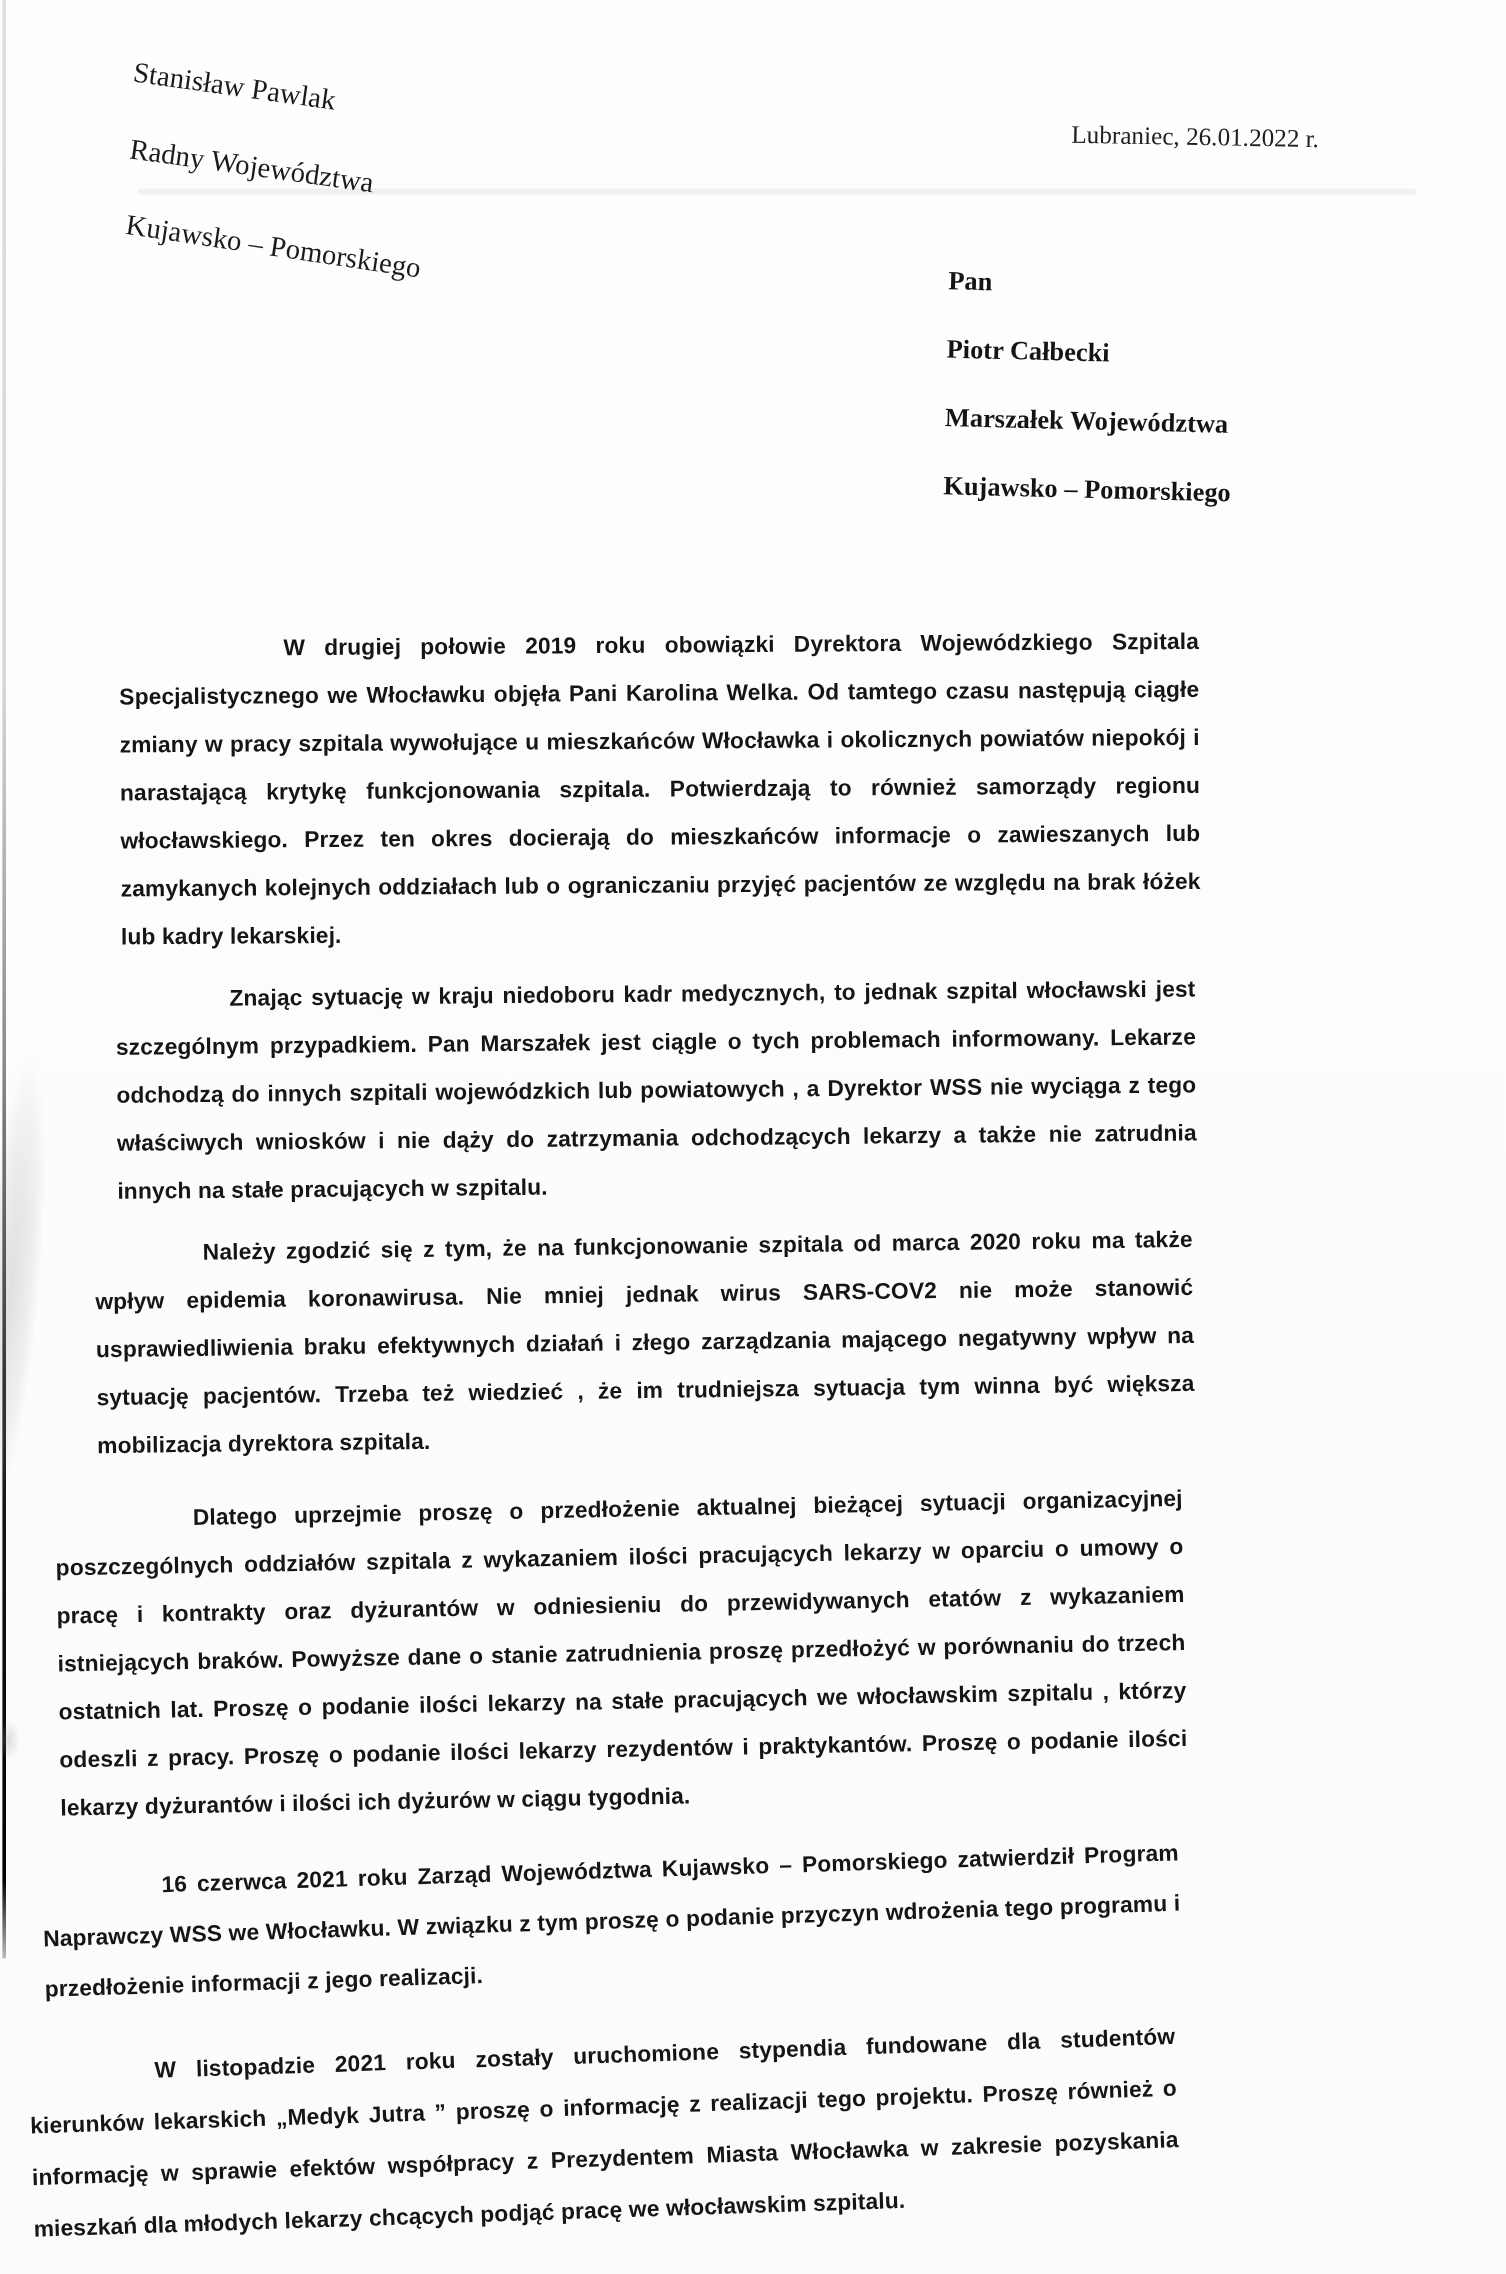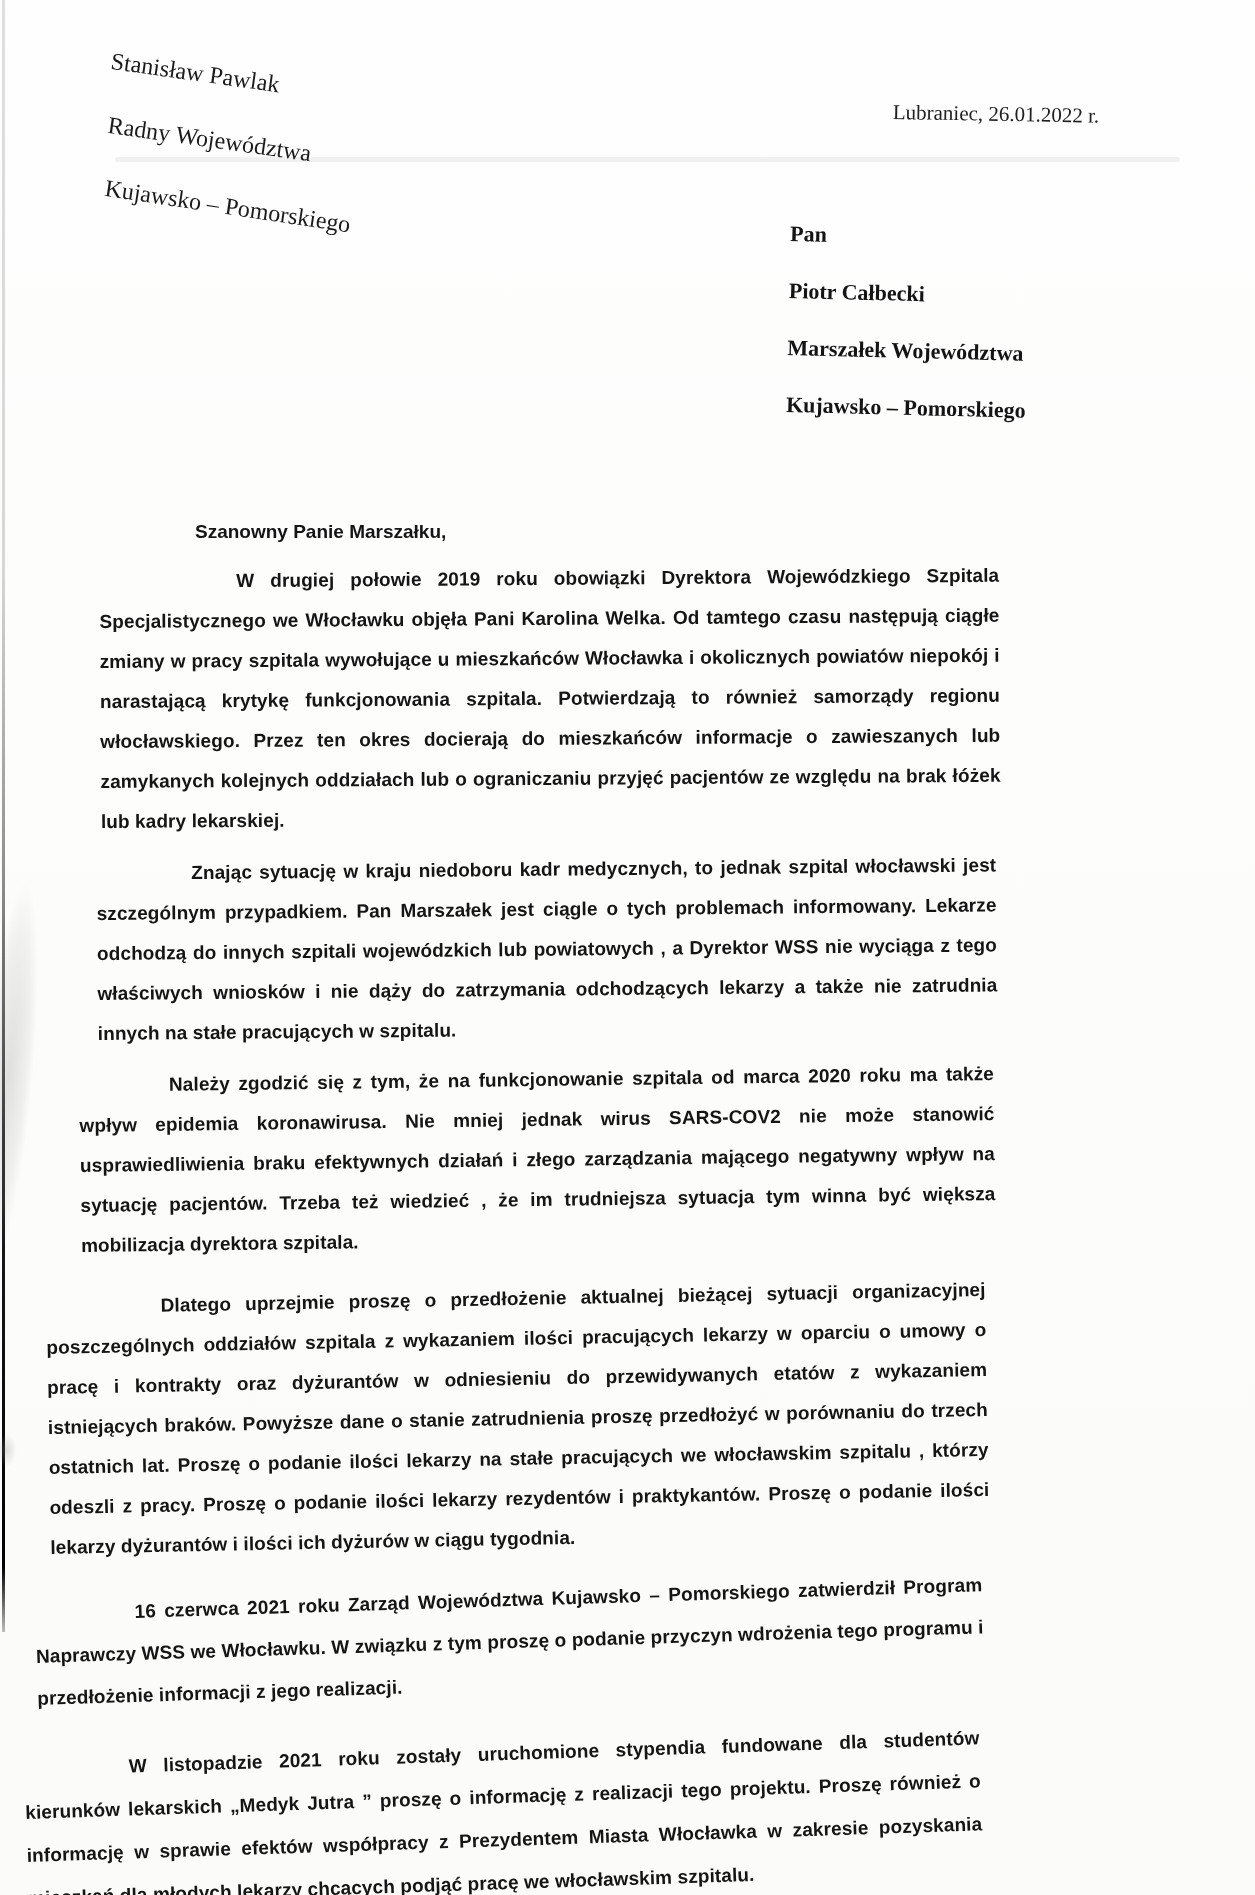--- a/index.html
+++ b/index.html
@@ -126,21 +126,20 @@
   <div class="dateline">Lubraniec, 26.01.2022 r.</div>
 
   <div class="recipient">
     <div class="r-line">Pan</div>
     <div class="r-line">Piotr Całbecki</div>
     <div class="r-line">Marszałek Województwa</div>
     <div class="r-line">Kujawsko – Pomorskiego</div>
   </div>
 
   <div class="letter-body">
-    <div class="salutation">Szanowny Panie Marszałku,</div>
     <p class="para p1">W drugiej połowie 2019 roku obowiązki Dyrektora Wojewódzkiego Szpitala Specjalistycznego we Włocławku objęła Pani Karolina Welka. Od tamtego czasu następują ciągłe zmiany w pracy szpitala wywołujące u mieszkańców Włocławka i okolicznych powiatów niepokój i narastającą krytykę funkcjonowania szpitala. Potwierdzają to również samorządy regionu włocławskiego. Przez ten okres docierają do mieszkańców informacje o zawieszanych lub zamykanych kolejnych oddziałach lub o ograniczaniu przyjęć pacjentów ze względu na brak łóżek lub kadry lekarskiej.</p>
     <p class="para p2">Znając sytuację w kraju niedoboru kadr medycznych, to jednak szpital włocławski jest szczególnym przypadkiem. Pan Marszałek jest ciągle o tych problemach informowany. Lekarze odchodzą do innych szpitali wojewódzkich lub powiatowych , a Dyrektor WSS nie wyciąga z tego właściwych wniosków i nie dąży do zatrzymania odchodzących lekarzy a także nie zatrudnia innych na stałe pracujących w szpitalu.</p>
     <p class="para p3">Należy zgodzić się z tym, że na funkcjonowanie szpitala od marca 2020 roku ma także wpływ epidemia koronawirusa. Nie mniej jednak wirus SARS-COV2 nie może stanowić usprawiedliwienia braku efektywnych działań i złego zarządzania mającego negatywny wpływ na sytuację pacjentów. Trzeba też wiedzieć , że im trudniejsza sytuacja tym winna być większa mobilizacja dyrektora szpitala.</p>
     <p class="para p4">Dlatego uprzejmie proszę o przedłożenie aktualnej bieżącej sytuacji organizacyjnej poszczególnych oddziałów szpitala z wykazaniem ilości pracujących lekarzy w oparciu o umowy o pracę i kontrakty oraz dyżurantów w odniesieniu do przewidywanych etatów z wykazaniem istniejących braków. Powyższe dane o stanie zatrudnienia proszę przedłożyć w porównaniu do trzech ostatnich lat. Proszę o podanie ilości lekarzy na stałe pracujących we włocławskim szpitalu , którzy odeszli z pracy. Proszę o podanie ilości lekarzy rezydentów i praktykantów. Proszę o podanie ilości lekarzy dyżurantów i ilości ich dyżurów w ciągu tygodnia.</p>
     <p class="para p5">16 czerwca 2021 roku Zarząd Województwa Kujawsko – Pomorskiego zatwierdził Program Naprawczy WSS we Włocławku. W związku z tym proszę o podanie przyczyn wdrożenia tego programu i przedłożenie informacji z jego realizacji.</p>
     <p class="para p6">W listopadzie 2021 roku zostały uruchomione stypendia fundowane dla studentów kierunków lekarskich „Medyk Jutra ” proszę o informację z realizacji tego projektu. Proszę również o informację w sprawie efektów współpracy z Prezydentem Miasta Włocławka w zakresie pozyskania mieszkań dla młodych lekarzy chcących podjąć pracę we włocławskim szpitalu.</p>
   </div>
 
 </div>
 

